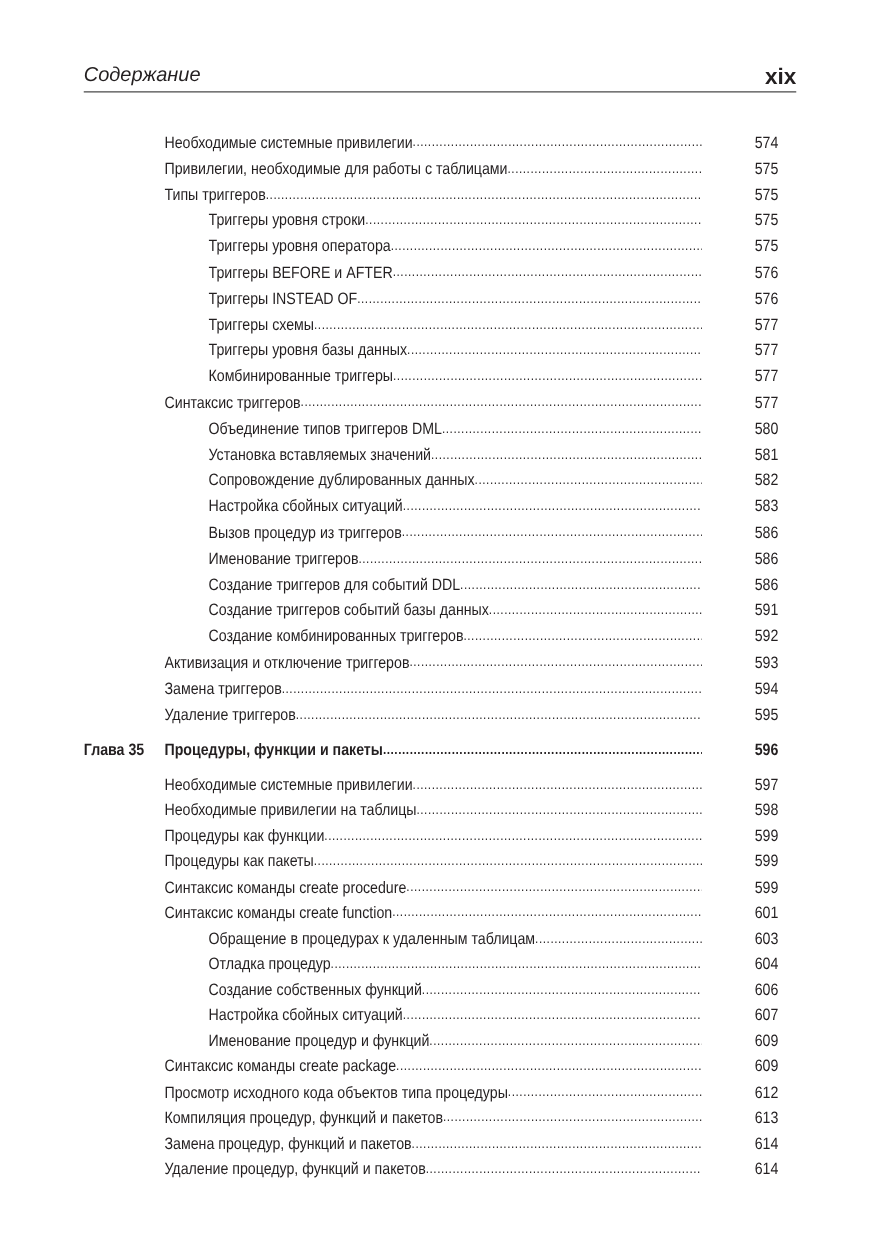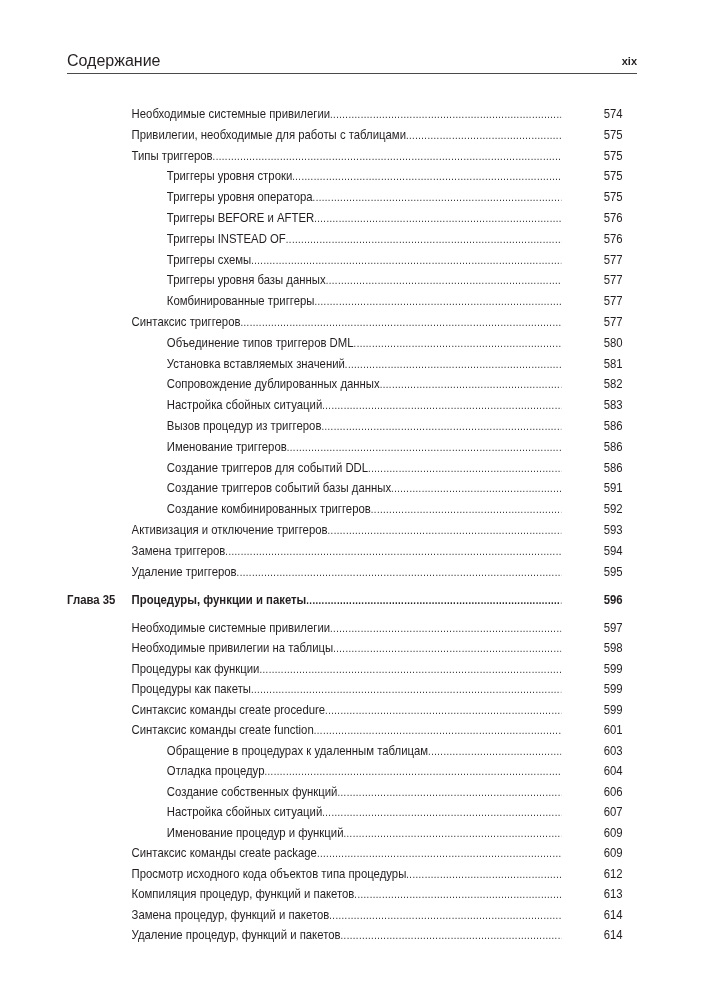--- a/index.html
+++ b/index.html
@@ -1,20 +1,20 @@
 <!DOCTYPE html>
 <html><head>
 <meta charset="utf-8">
 <style>
   html, body { margin:0; padding:0; background:#ffffff; }
   body { width:702px; height:1000px; position:relative; overflow:hidden;
          font-family:"Liberation Sans", sans-serif; color:#231f20; }
   .header { position:absolute; left:67px; top:50px; width:570px; height:22px; }
-  .header-title { position:absolute; left:0; top:0; font-size:16px; line-height:22px;text-align:right; }
-  .header-page { position:absolute; right:0; top:0; font-weight:bold; font-size:11px; line-height:22px; }
+  .header-title { position:absolute; left:0; top:0; font-style:italic; font-size:16px; line-height:22px;text-align:right; }
+  .header-page { position:absolute; right:0; top:0; font-weight:bold; font-size:18px; line-height:22px; }
   .header-rule { position:absolute; left:67px; top:73px; width:570px; height:0; border-top:1.6px solid #4a4a4a; }
   .toc { position:absolute; left:0; top:104px; width:702px; }
   .row { position:absolute; left:0; width:702px; height:20px; font-size:13.2px; line-height:20px;
          transform:scaleX(0.86); transform-origin:0 0; }
   .row .entry { position:absolute; top:0; display:flex; white-space:nowrap; overflow:hidden; }
   .row .label { flex:0 0 auto; }
   .row .dots { flex:1 1 auto; overflow:hidden; white-space:nowrap; letter-spacing:0.5px; font-size:11px; }
   .row .page { position:absolute; top:0; width:40px; text-align:right; }
   .row.l1 .entry { left:153px; width:500px; }
   .row.l2 .entry { left:194px; width:459px; }

